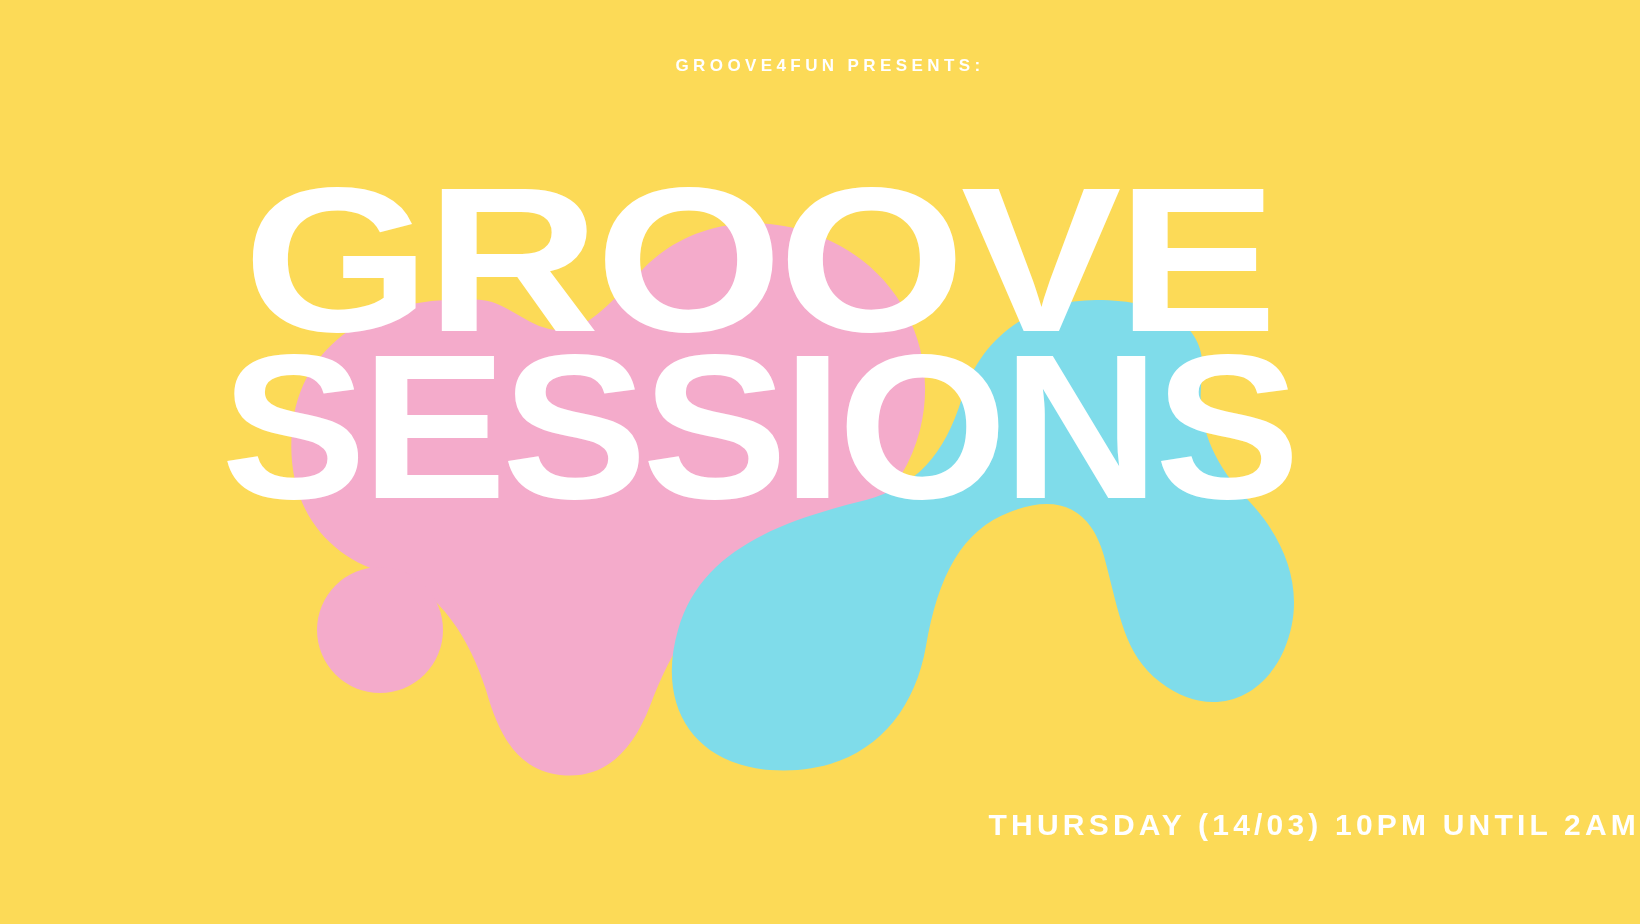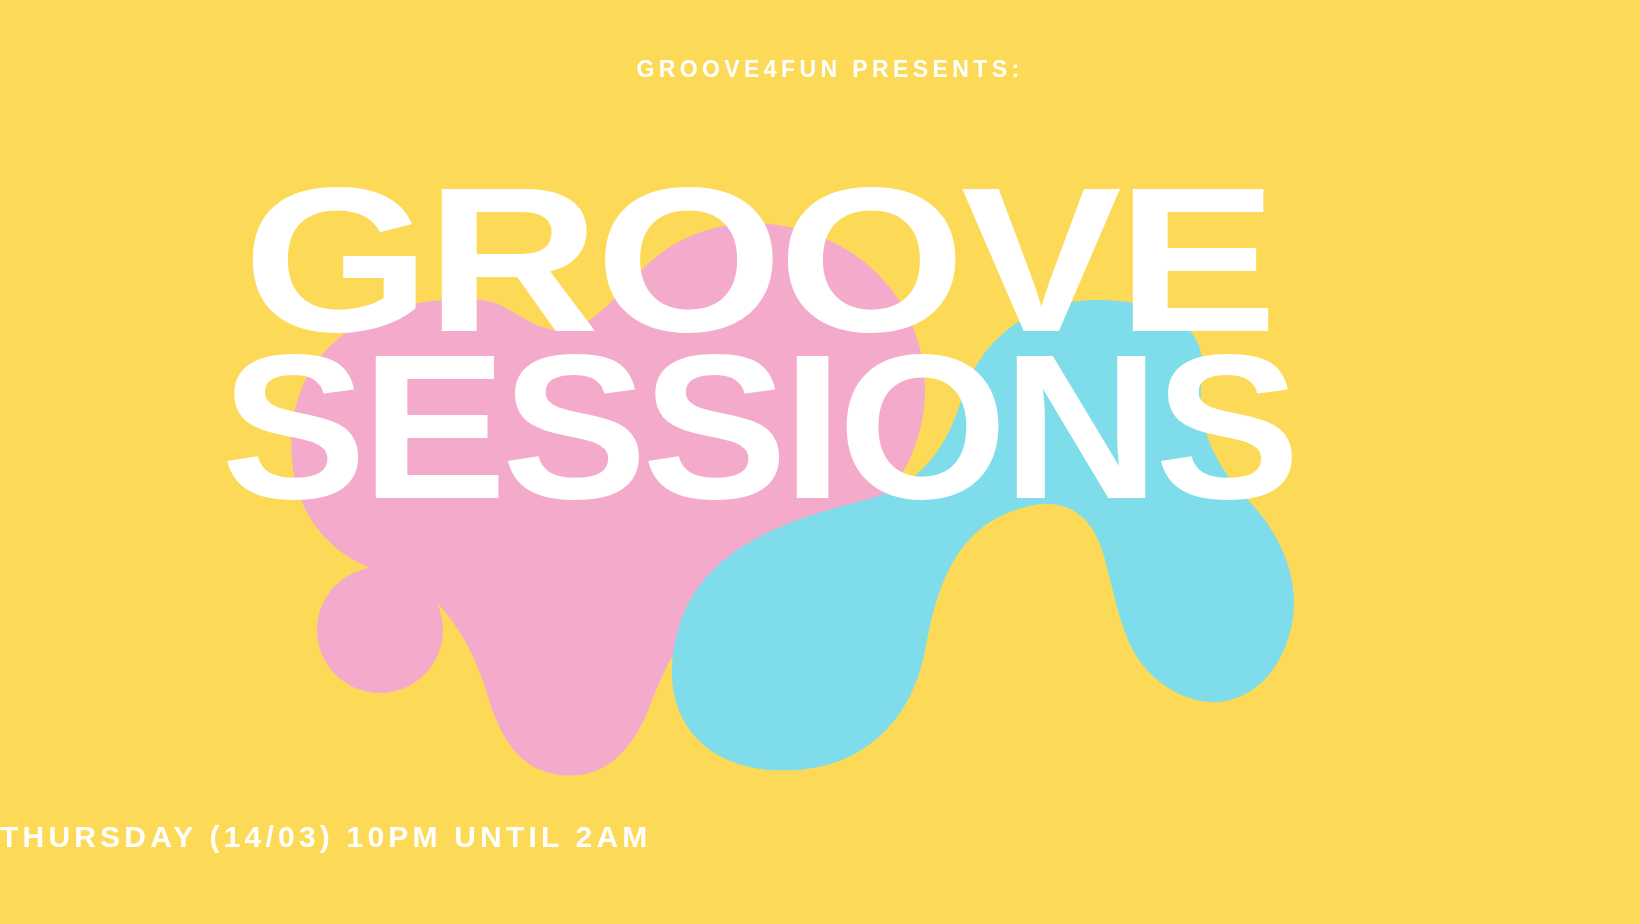--- a/index.html
+++ b/index.html
@@ -38,21 +38,21 @@
   }
   #type-layer > * { pointer-events:auto; }
 
   .presents {
     position:absolute;
     top:56px;
     left:0;
     width:1640px;
     text-align:center;
     color:#FFFFFF;
-    font-size:23px;
+    font-size:17px;
     font-weight:bold;
     letter-spacing:4.4px;
     font-family:"Liberation Sans", sans-serif;
     white-space:nowrap;
     padding-left:20px;
   }
 
   .title-block {
     position:absolute;
     top:170px;
@@ -81,24 +81,24 @@
   .title-line-2 {
     font-size:206px;
     letter-spacing:-5px;
     transform:scaleX(1.06);
     transform-origin:center center;
     margin-top:-14px;
   }
 
   .footer {
     position:absolute;
-    bottom:70px;
+    bottom:82px;
     left:0;
     width:1640px;
-    text-align:left;
+    text-align:right;
     color:#FFFFFF;
     font-size:30px;
     font-weight:bold;
     letter-spacing:4.2px;
     font-family:"Liberation Sans", sans-serif;
     white-space:nowrap;
   }
 </style>
 </head>
 <body>

